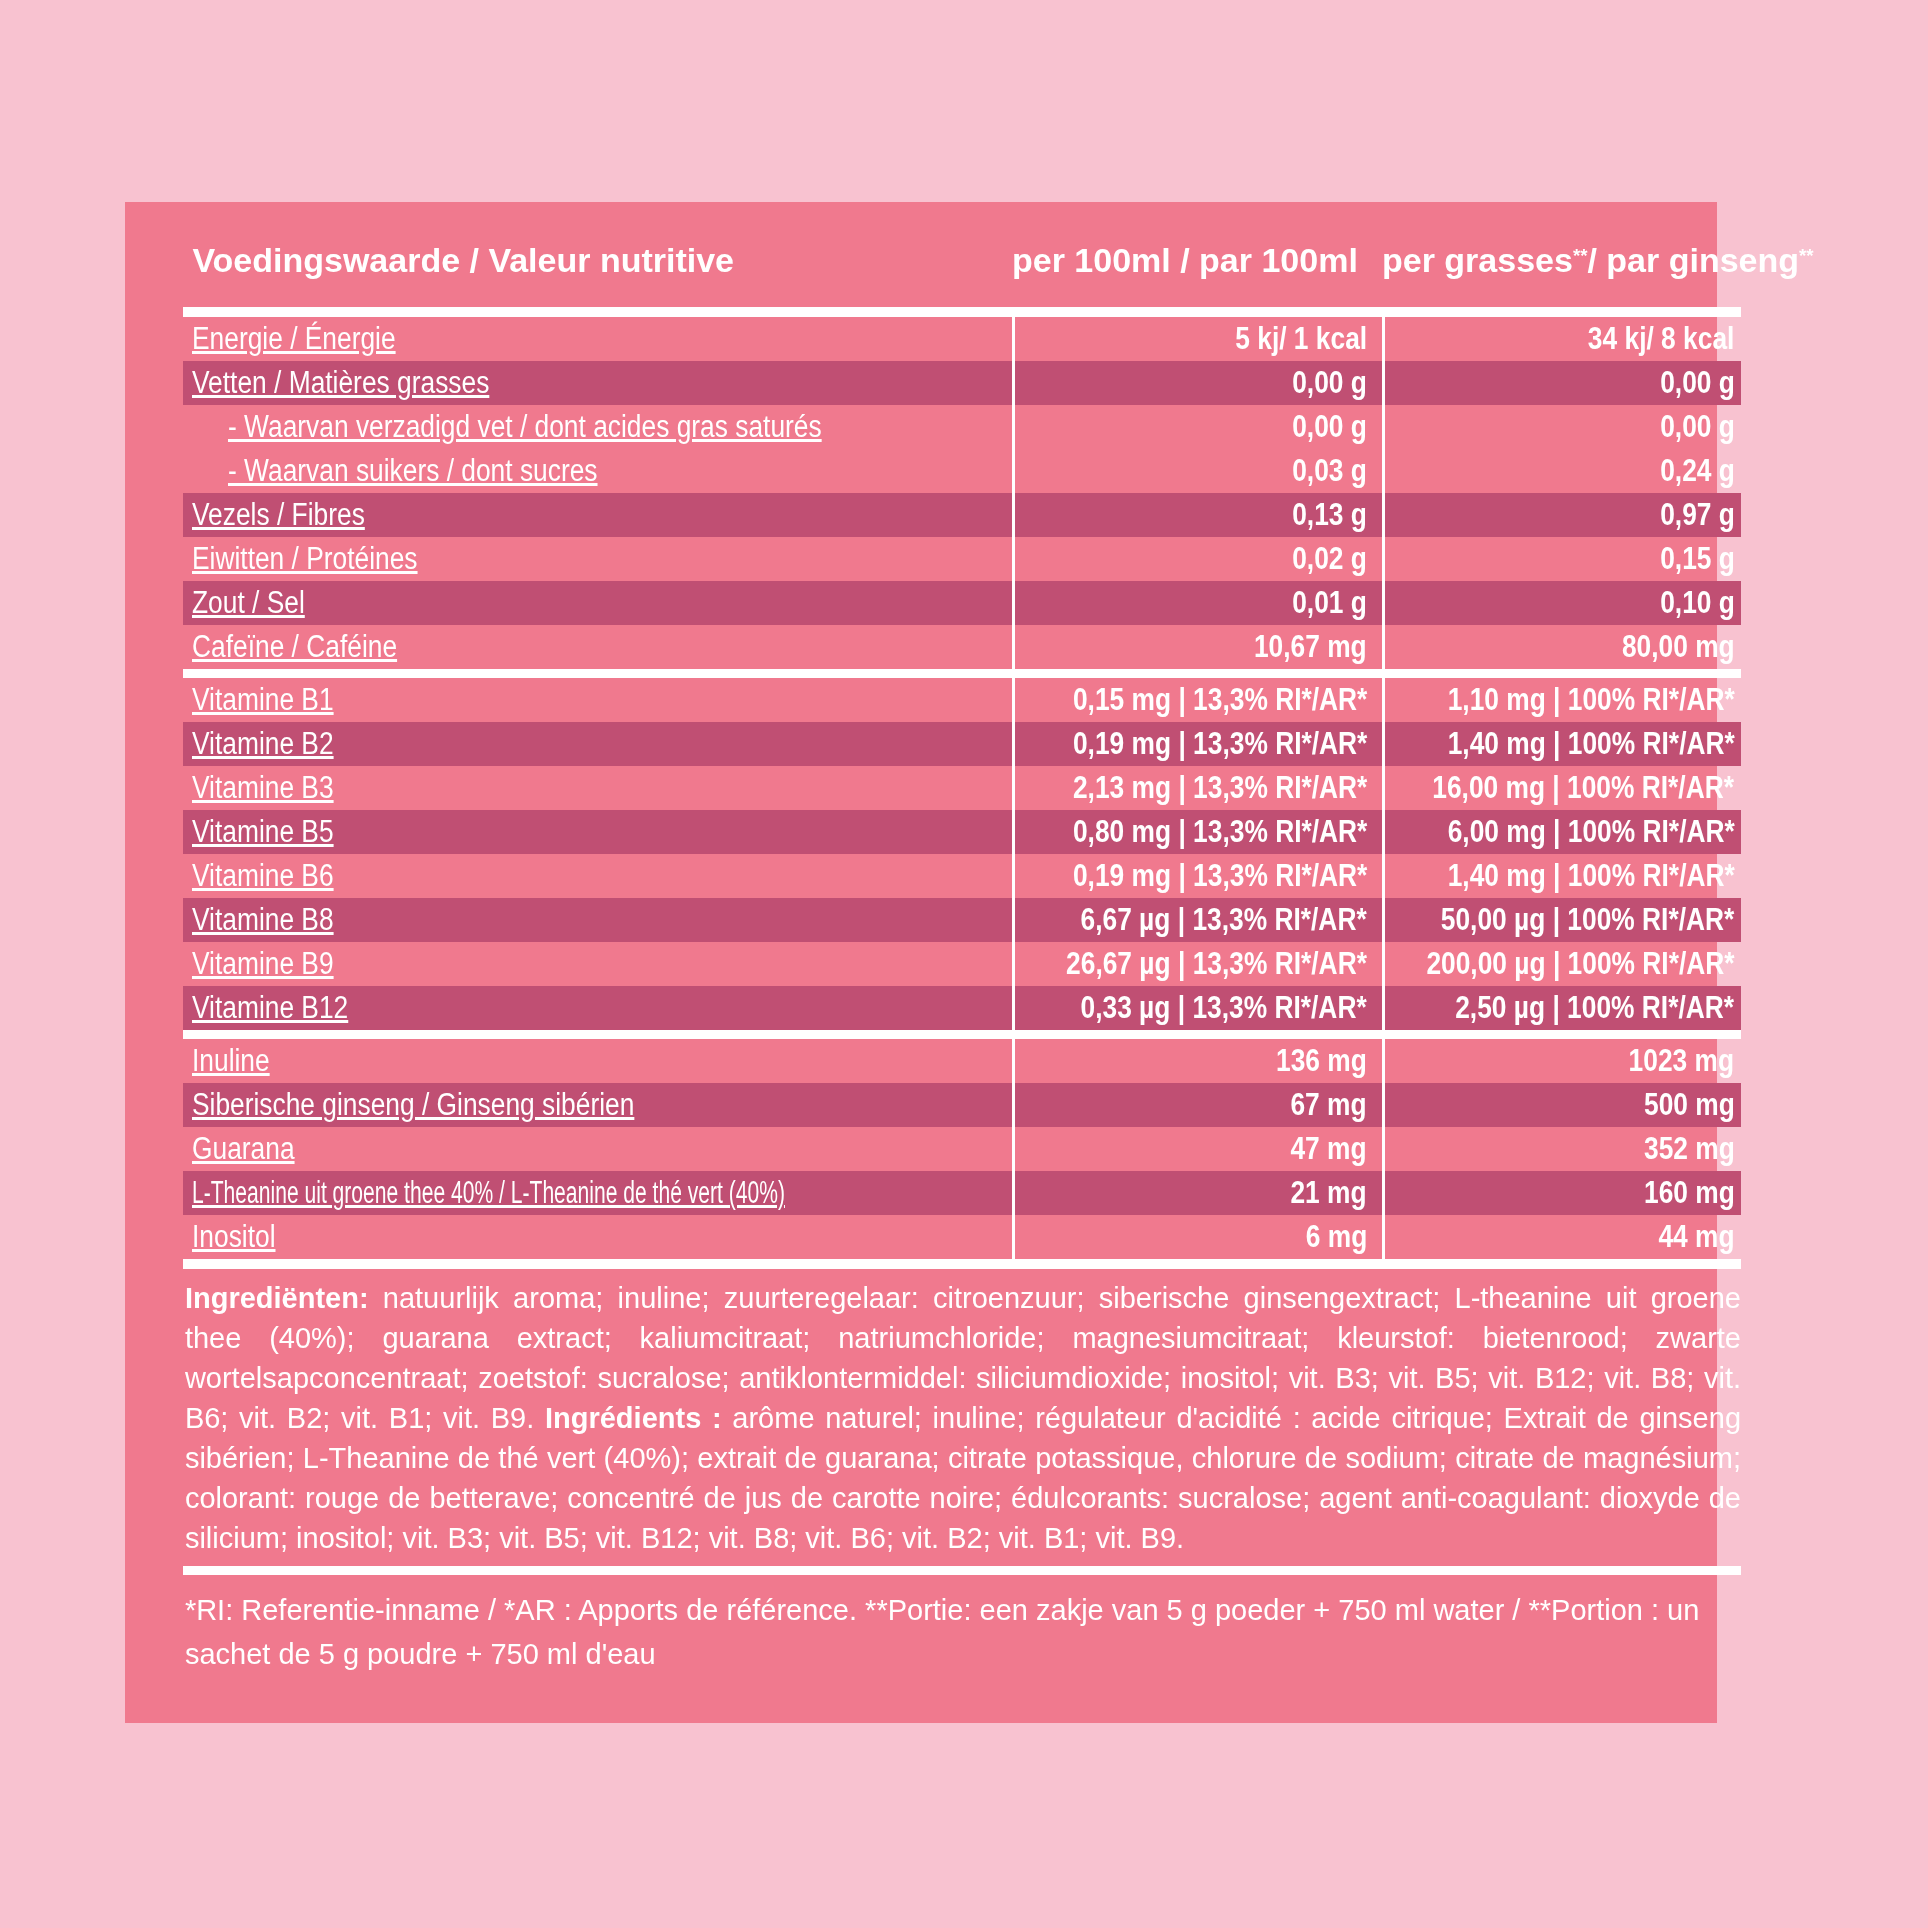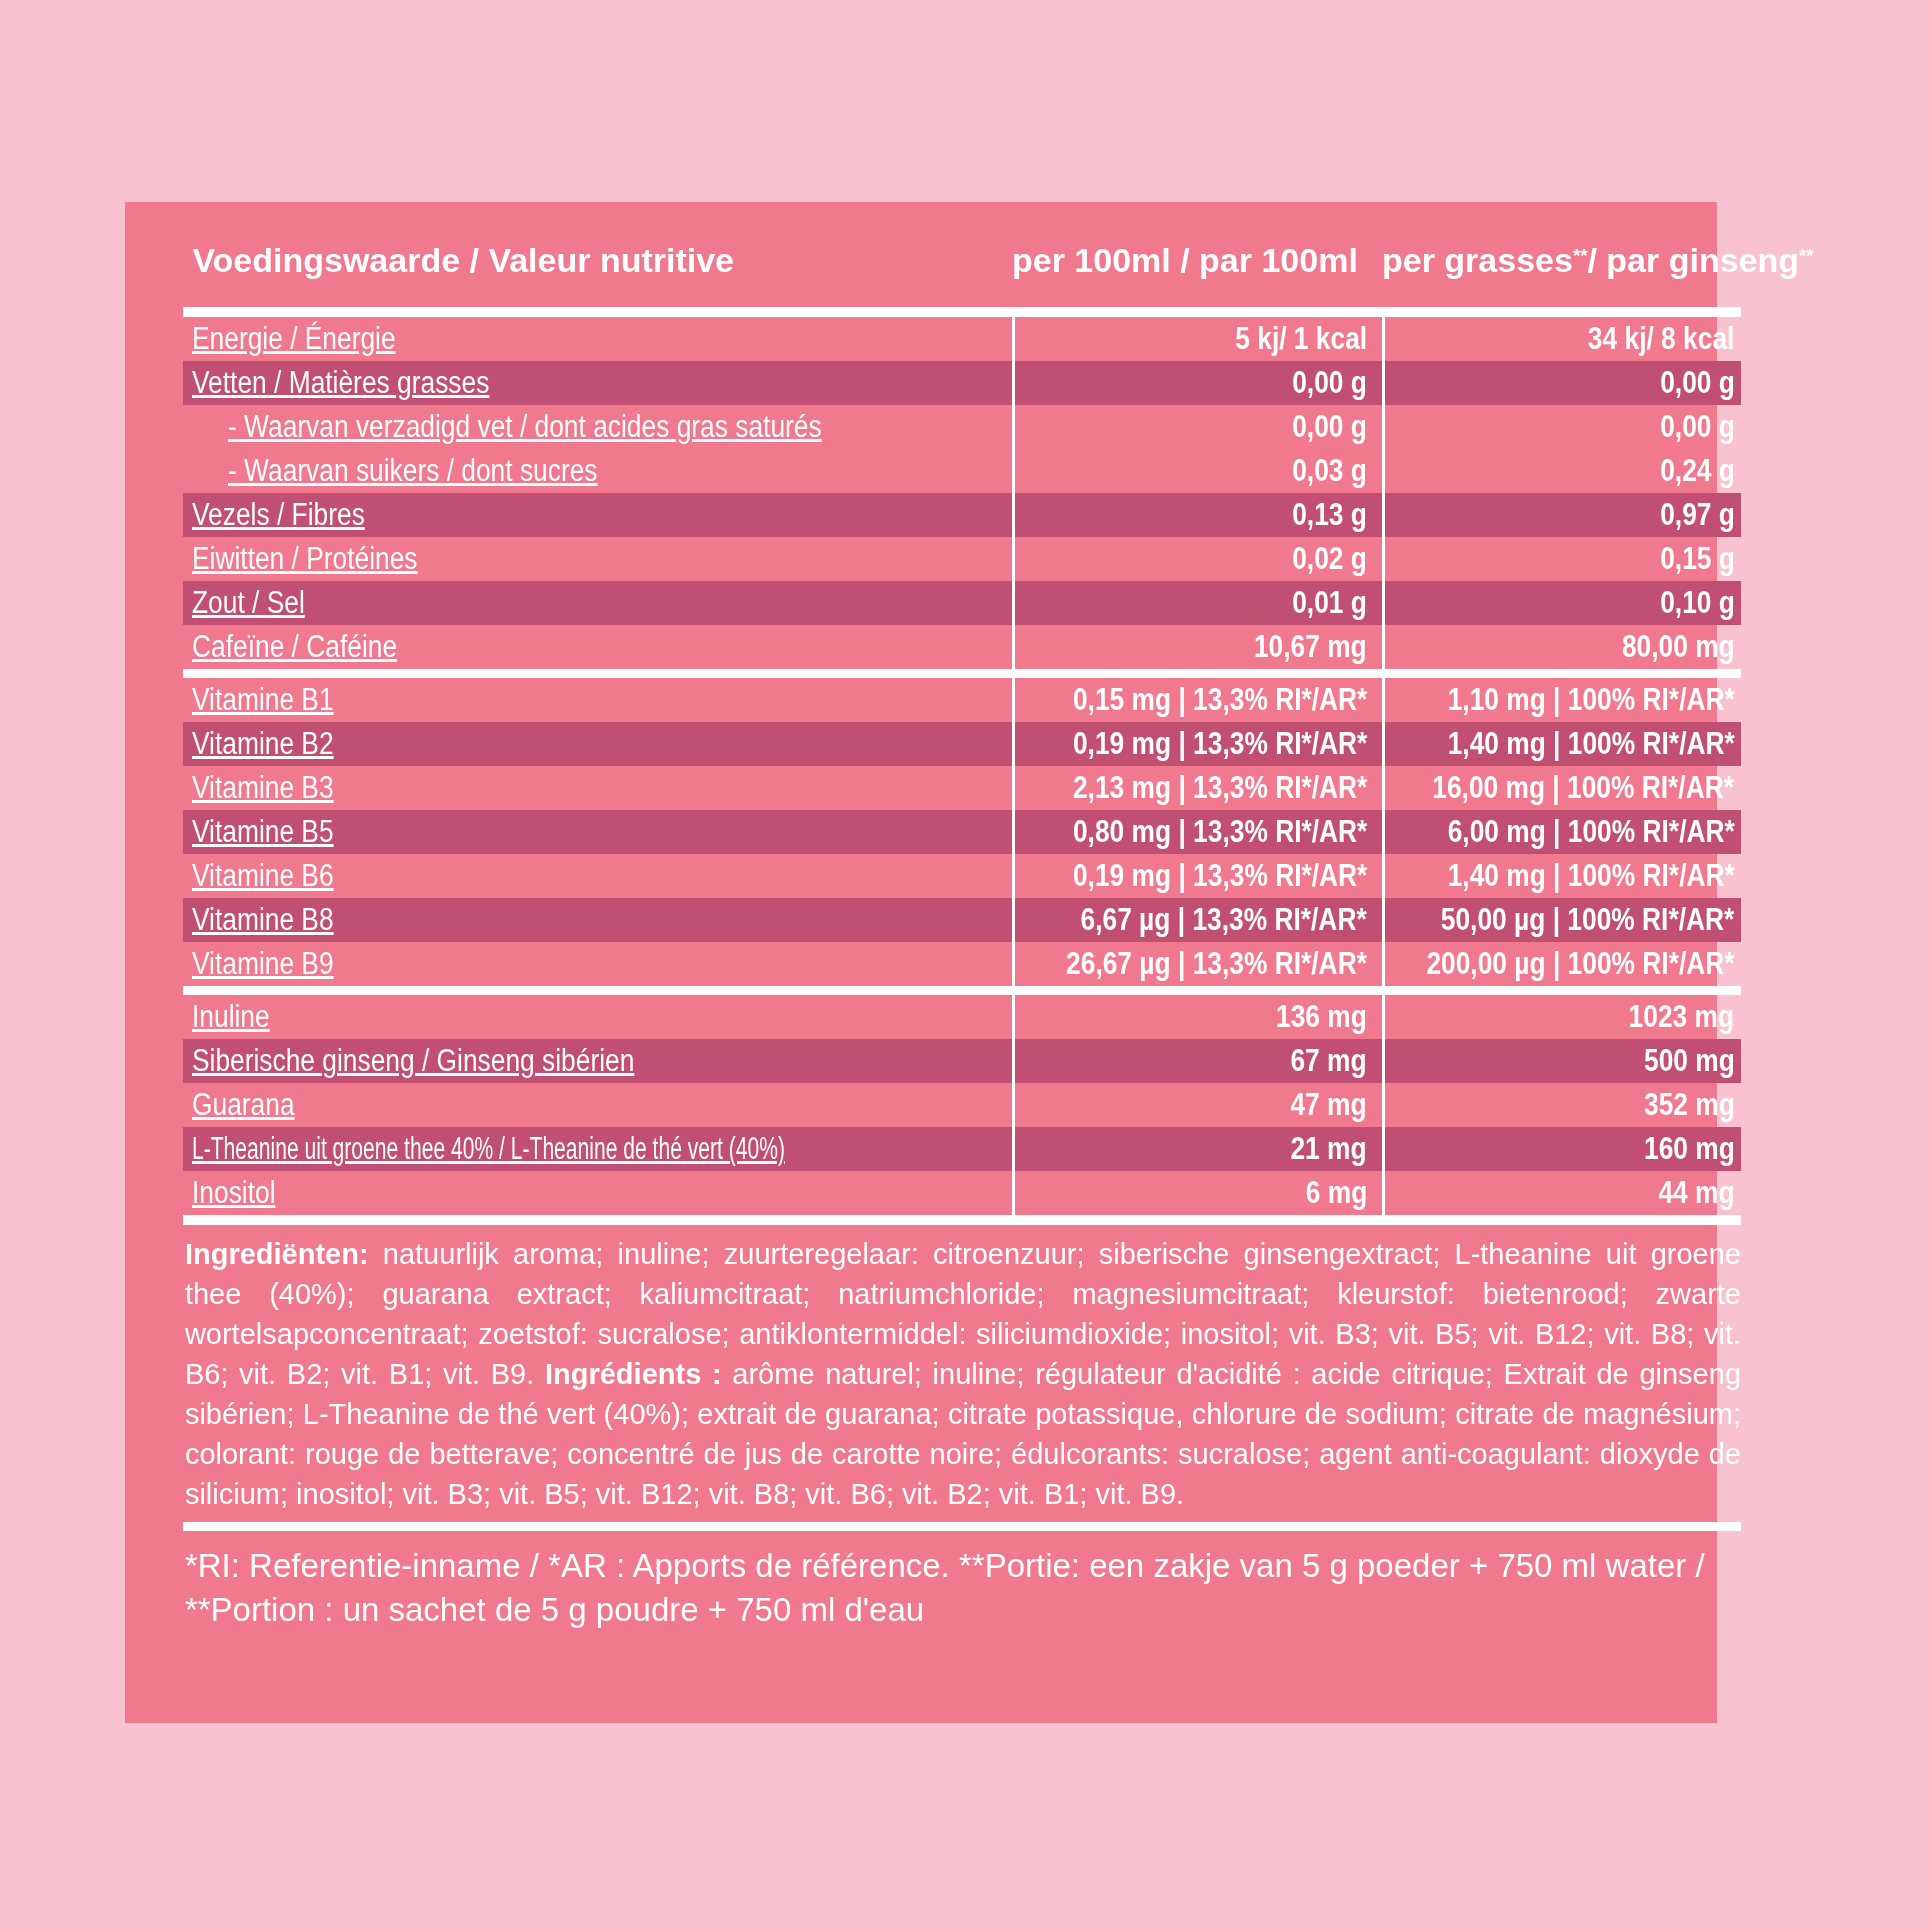--- a/index.html
+++ b/index.html
@@ -45,21 +45,21 @@
   .row.squeeze .c-label .txt{transform:scaleX(0.68);}
   
   .ingredients{
     margin:9.4px 0 0 0;padding:0 0 0 1.9px;
     font-size:29px;line-height:40px;text-align:justify;
   }
   .ingredients b{font-weight:bold;}
   .sep-full{margin-top:7.5px;}
   .footnote{
     margin:13px 0 0 0;padding-left:1.9px;
-    font-size:33px;line-height:44px;text-align:left;
+    font-size:29px;line-height:44px;text-align:left;
   }
 </style>
 </head>
 <body>
 
 <div class="card">
   <div class="content">
 
     <div class="thead">
       <div class="hcell h-label">Voedingswaarde / Valeur nutritive</div>
@@ -230,20 +230,31 @@
           <div class="cell c-label">
             <span class="txt">Vitamine B9</span>
           </div>
           <div class="cell c-val">
             <span class="txt">26,67 µg | 13,3% RI*/AR*</span>
           </div>
           <div class="cell c-val c-val2">
             <span class="txt">200,00 µg | 100% RI*/AR*</span>
           </div>
         </div>
+        <div class="row dark">
+          <div class="cell c-label">
+            <span class="txt">Vitamine B12</span>
+          </div>
+          <div class="cell c-val">
+            <span class="txt">0,33 µg | 13,3% RI*/AR*</span>
+          </div>
+          <div class="cell c-val c-val2">
+            <span class="txt">2,50 µg | 100% RI*/AR*</span>
+          </div>
+        </div>
       </div>
     <div class="sep"></div>
     <div id="rows-actives">
         <div class="row">
           <div class="cell c-label">
             <span class="txt">Inuline</span>
           </div>
           <div class="cell c-val">
             <span class="txt">136 mg</span>
           </div>

